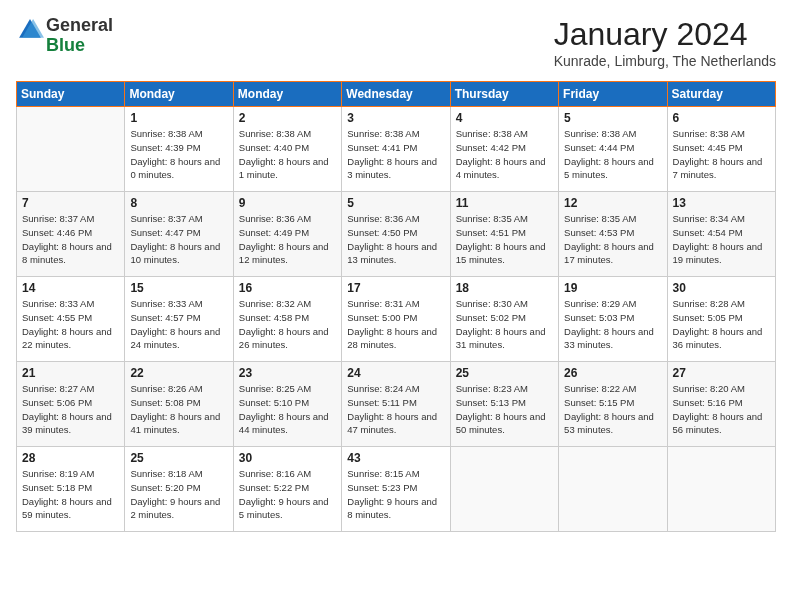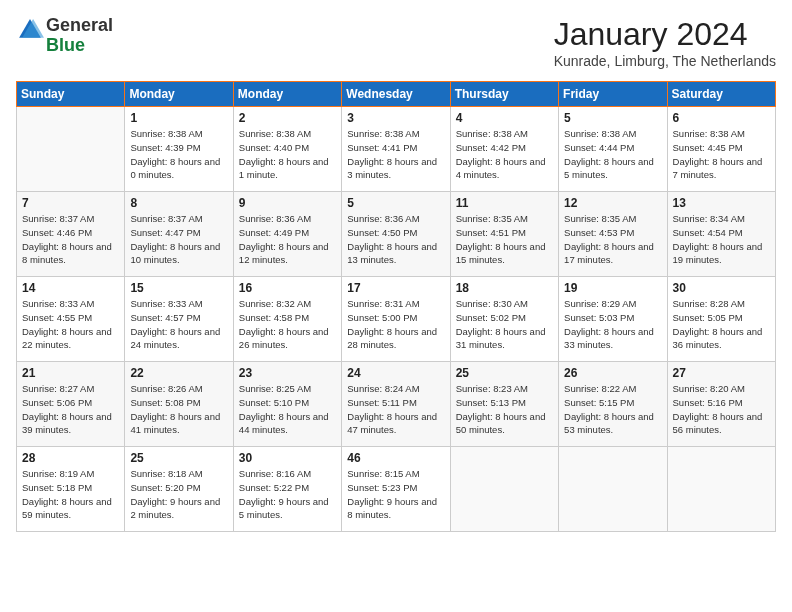--- a/index.html
+++ b/index.html
@@ -246,21 +246,21 @@
         </td>
         <td>
           <span class="day-number">25</span>
           <div class="day-info">Sunrise: 8:18 AM<br>Sunset: 5:20 PM<br>Daylight: 9 hours and 2 minutes.</div>
         </td>
         <td>
           <span class="day-number">30</span>
           <div class="day-info">Sunrise: 8:16 AM<br>Sunset: 5:22 PM<br>Daylight: 9 hours and 5 minutes.</div>
         </td>
         <td>
-          <span class="day-number">46</span>
+          <span class="day-number">43</span>
           <div class="day-info">Sunrise: 8:15 AM<br>Sunset: 5:23 PM<br>Daylight: 9 hours and 8 minutes.</div>
         </td>
         <td class="empty"></td>
         <td class="empty"></td>
         <td class="empty"></td>
       </tr>
     </tbody>
 </table>
 
 </body></html>

